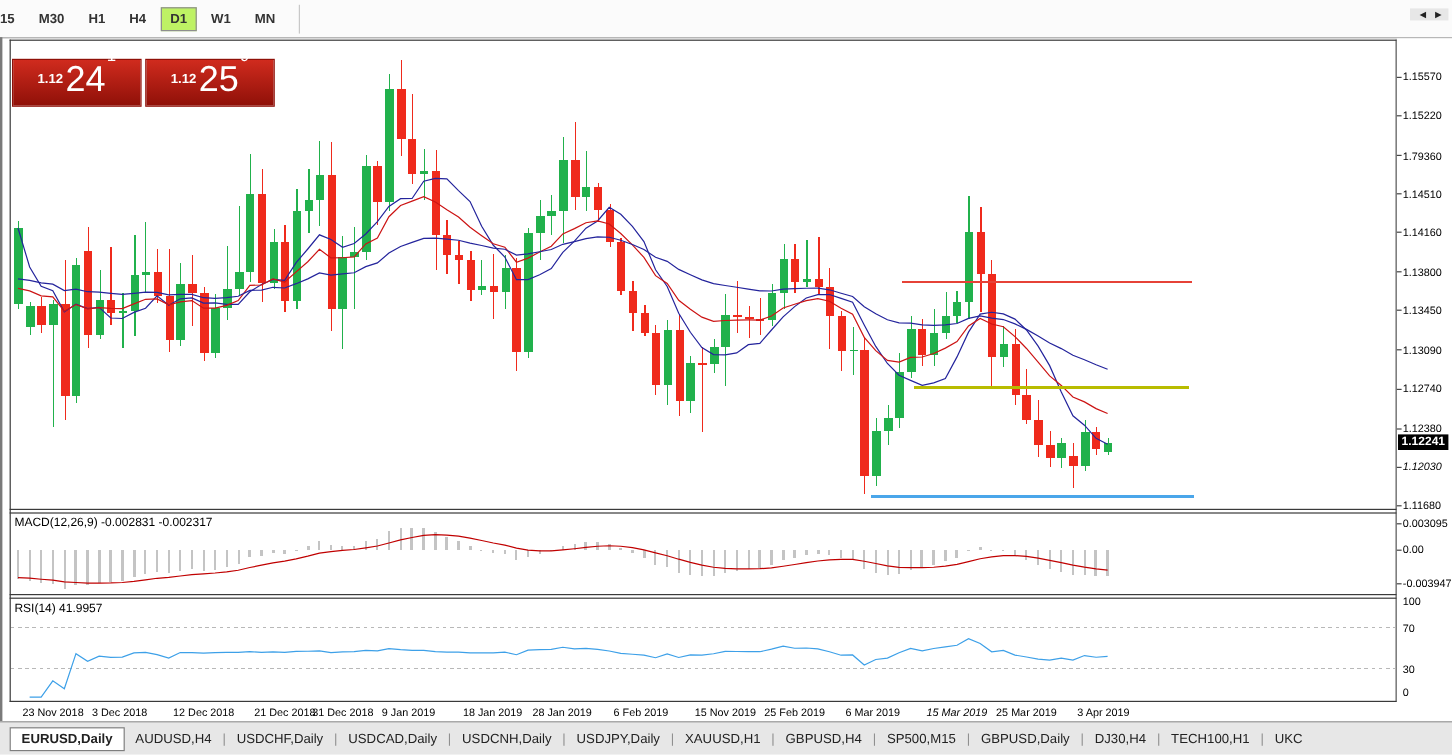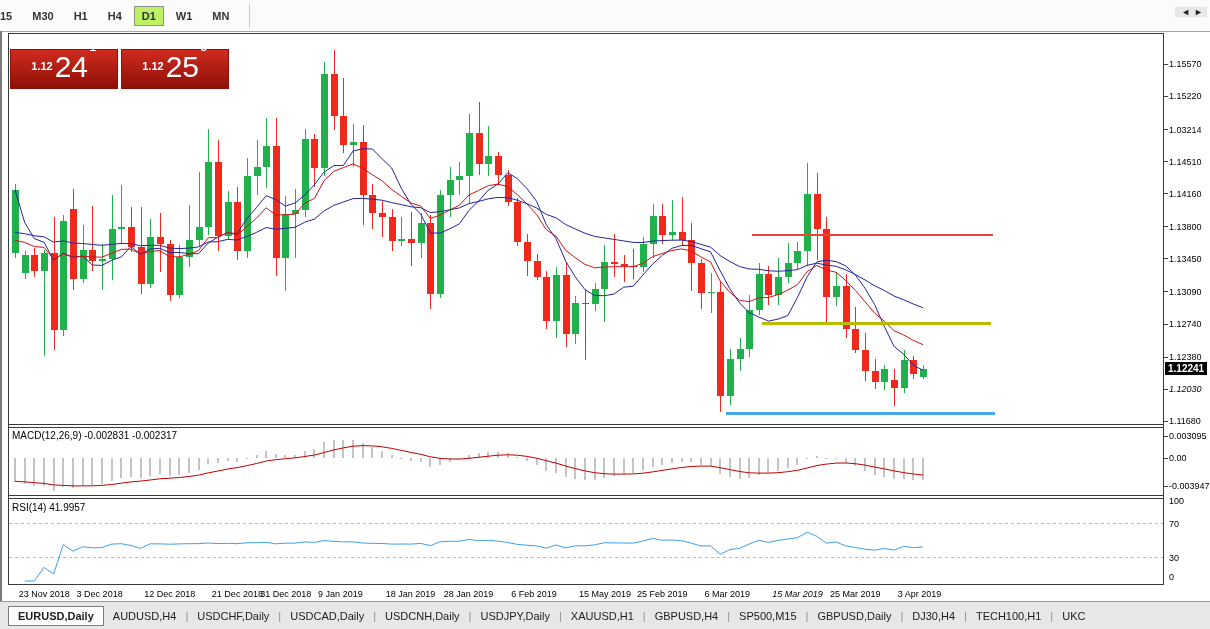--- a/index.html
+++ b/index.html
@@ -405,21 +405,21 @@
   <div class="pane-label" style="left:12px;top:502px;">
     <span>RSI(14)</span> <span>41.9957</span>
   </div>
 
   <div class="axis-col" id="axis-col">
       <div class="axis-tick" style="top:31.875800000000083px;"></div>
       <div class="axis-lab" style="top:27.375800000000083px;">1.15570</div>
       <div class="axis-tick" style="top:63.984800000000604px;"></div>
       <div class="axis-lab" style="top:59.484800000000604px;">1.15220</div>
       <div class="axis-tick" style="top:97.01119999999901px;"></div>
-      <div class="axis-lab" style="top:92.51119999999901px;">1.03214</div>
+      <div class="axis-lab" style="top:92.51119999999901px;">1.79360</div>
       <div class="axis-tick" style="top:129.12019999999956px;"></div>
       <div class="axis-lab" style="top:124.62019999999956px;">1.14510</div>
       <div class="axis-tick" style="top:161.22920000000008px;"></div>
       <div class="axis-lab" style="top:156.72920000000008px;">1.14160</div>
       <div class="axis-tick" style="top:194.25560000000053px;"></div>
       <div class="axis-lab" style="top:189.75560000000053px;">1.13800</div>
       <div class="axis-tick" style="top:226.36459999999903px;"></div>
       <div class="axis-lab" style="top:221.86459999999903px;">1.13450</div>
       <div class="axis-tick" style="top:259.39099999999945px;"></div>
       <div class="axis-lab" style="top:254.89099999999945px;">1.13090</div>
@@ -447,21 +447,21 @@
   <div id="date-axis">
       <div class="date-lab" style="left:18.66px;">23 Nov 2018</div>
       <div class="date-lab" style="left:76.62px;">3 Dec 2018</div>
       <div class="date-lab" style="left:144.24px;">12 Dec 2018</div>
       <div class="date-lab" style="left:211.86px;">21 Dec 2018</div>
       <div class="date-lab" style="left:260.15999999999997px;">31 Dec 2018</div>
       <div class="date-lab" style="left:318.12px;">9 Jan 2019</div>
       <div class="date-lab" style="left:385.74px;">18 Jan 2019</div>
       <div class="date-lab" style="left:443.7px;">28 Jan 2019</div>
       <div class="date-lab" style="left:511.31999999999994px;">6 Feb 2019</div>
-      <div class="date-lab" style="left:578.94px;">15 May 2019</div>
+      <div class="date-lab" style="left:578.94px;">15 Nov 2019</div>
       <div class="date-lab" style="left:636.9px;">25 Feb 2019</div>
       <div class="date-lab" style="left:704.52px;">6 Mar 2019</div>
       <div class="date-lab" style="left:772.14px;font-style:italic;">15 Mar 2019</div>
       <div class="date-lab" style="left:830.1px;">25 Mar 2019</div>
       <div class="date-lab" style="left:897.72px;">3 Apr 2019</div>
     </div>
 
   <div class="tabbar" id="tabbar">
       <div class="tab active" style="">EURUSD,Daily</div>
       <div class="tab" style="">AUDUSD,H4</div>

